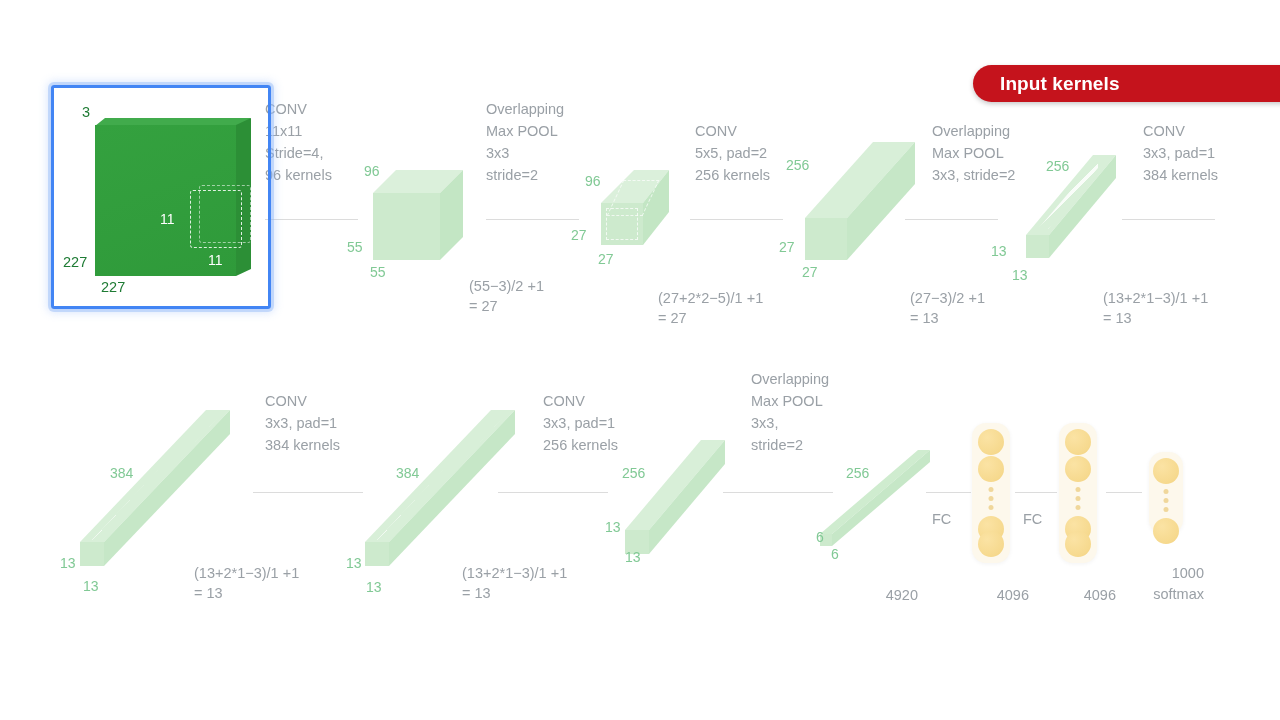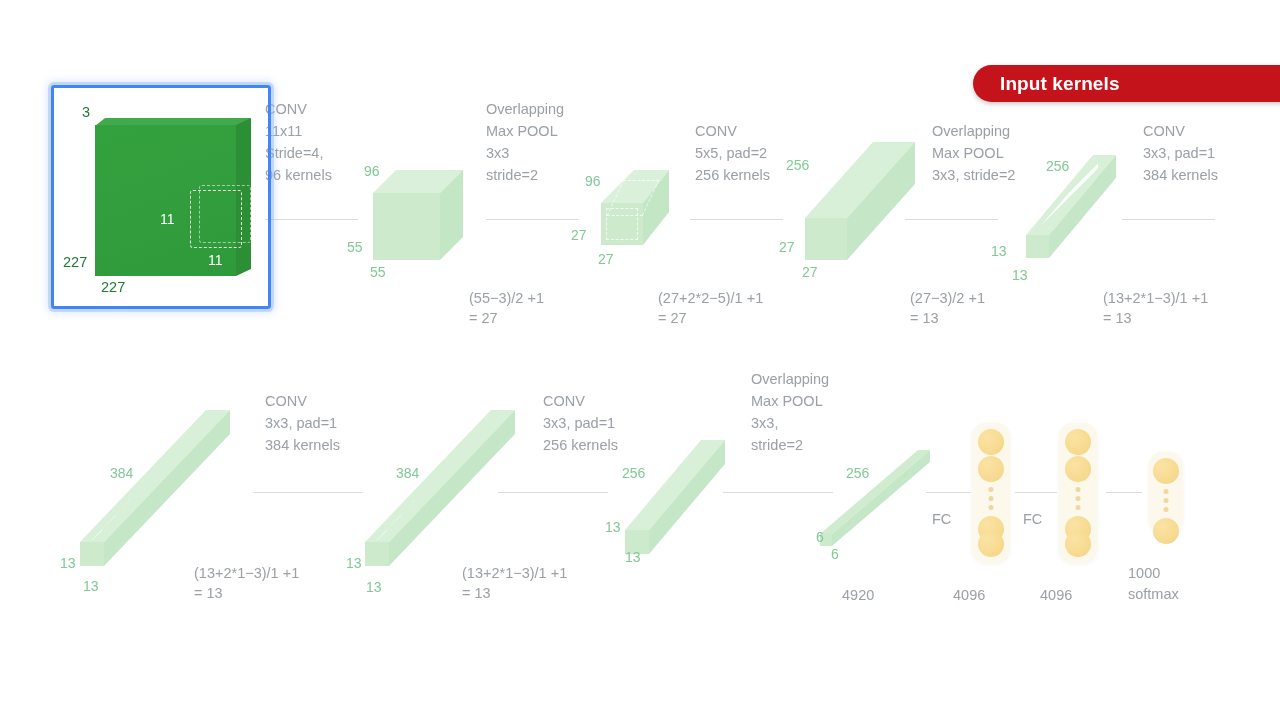--- a/index.html
+++ b/index.html
@@ -75,21 +75,21 @@
     font-size: 14px;
     white-space: nowrap;
   }
   .dim.strong { color: #1e7b34; font-size: 14.5px; }
   .dim.white  { color: #ffffff; font-size: 14px; }
   .cap {
     position: absolute;
     color: #9aa0a6;
     font-size: 14.5px;
     line-height: 21px;
-    text-align: left;
+    text-align: right;
     white-space: pre-line;
   }
 
   
   .cuboid { position: absolute; }
   .cuboid .face { position: absolute; }
   .cuboid .top   { background: #d8efd8; }
 
   
   .inputcube { position: absolute; left: 95px; top: 118px; }
@@ -164,21 +164,21 @@
 11x11
 Stride=4,
 96 kernels</div>
   <div class="divider" style="left:265px; top:219px; width:93px;"></div>
 
   <div class="op-text" style="left:486px; top:98px; width:110px;">Overlapping
 Max POOL
 3x3
 stride=2</div>
   <div class="divider" style="left:486px; top:219px; width:93px;"></div>
-  <div class="formula" style="left:469px; top:288px; width:130px;">(55−3)/2 +1
+  <div class="formula" style="left:469px; top:276px; width:130px;">(55−3)/2 +1
 = 27</div>
 
   <div class="op-text" style="left:695px; top:120px; width:115px;">CONV
 5x5, pad=2
 256 kernels</div>
   <div class="divider" style="left:690px; top:219px; width:93px;"></div>
   <div class="formula" style="left:658px; top:288px; width:160px;">(27+2*2−5)/1 +1
 = 27</div>
 
   <div class="op-text" style="left:932px; top:120px; width:120px;">Overlapping

